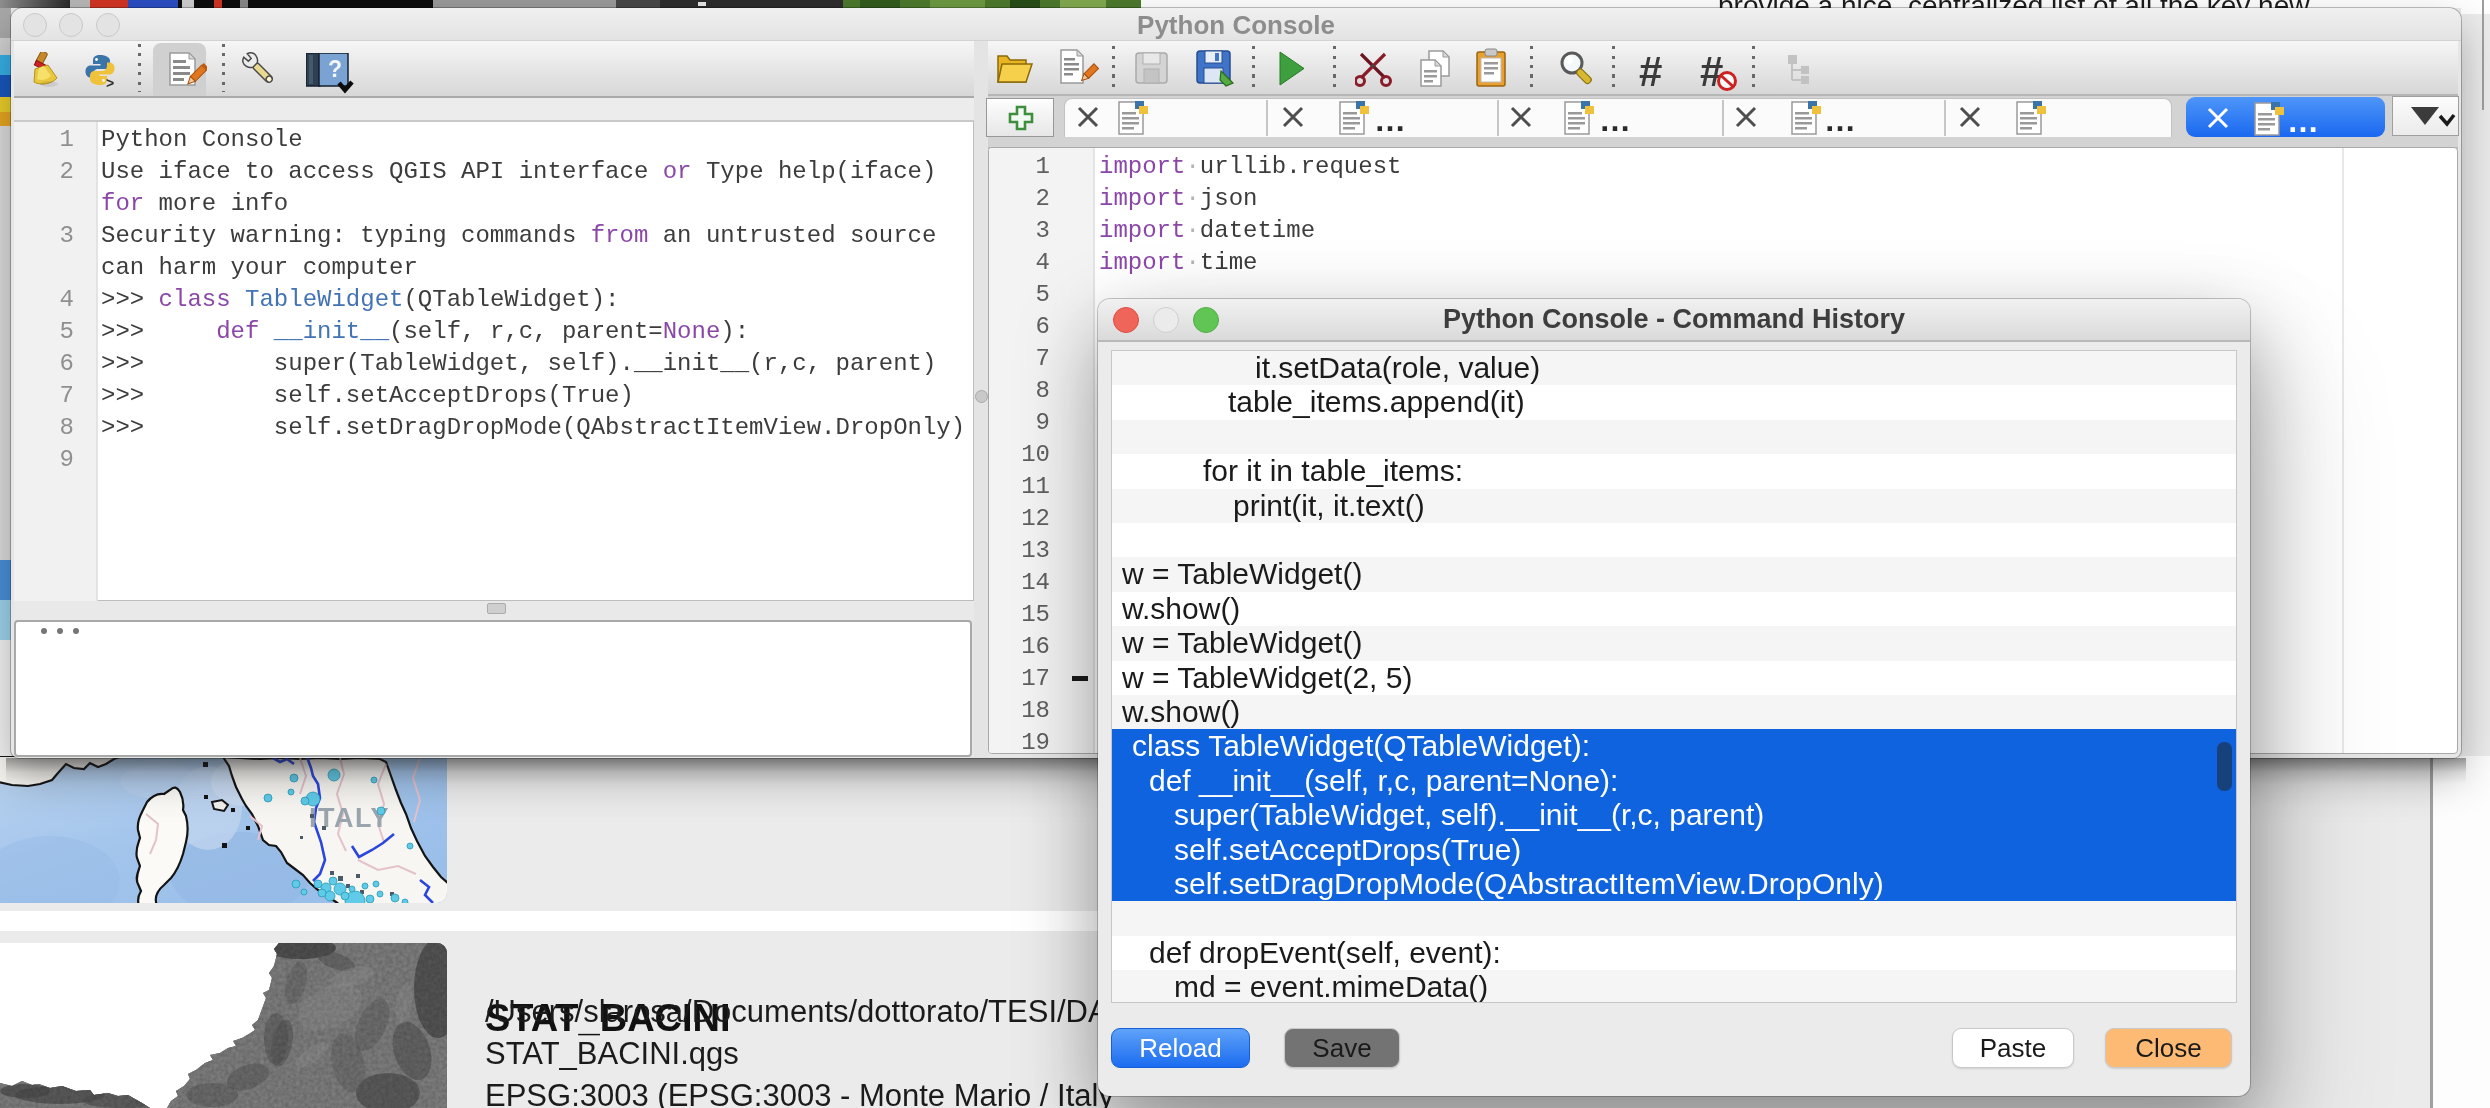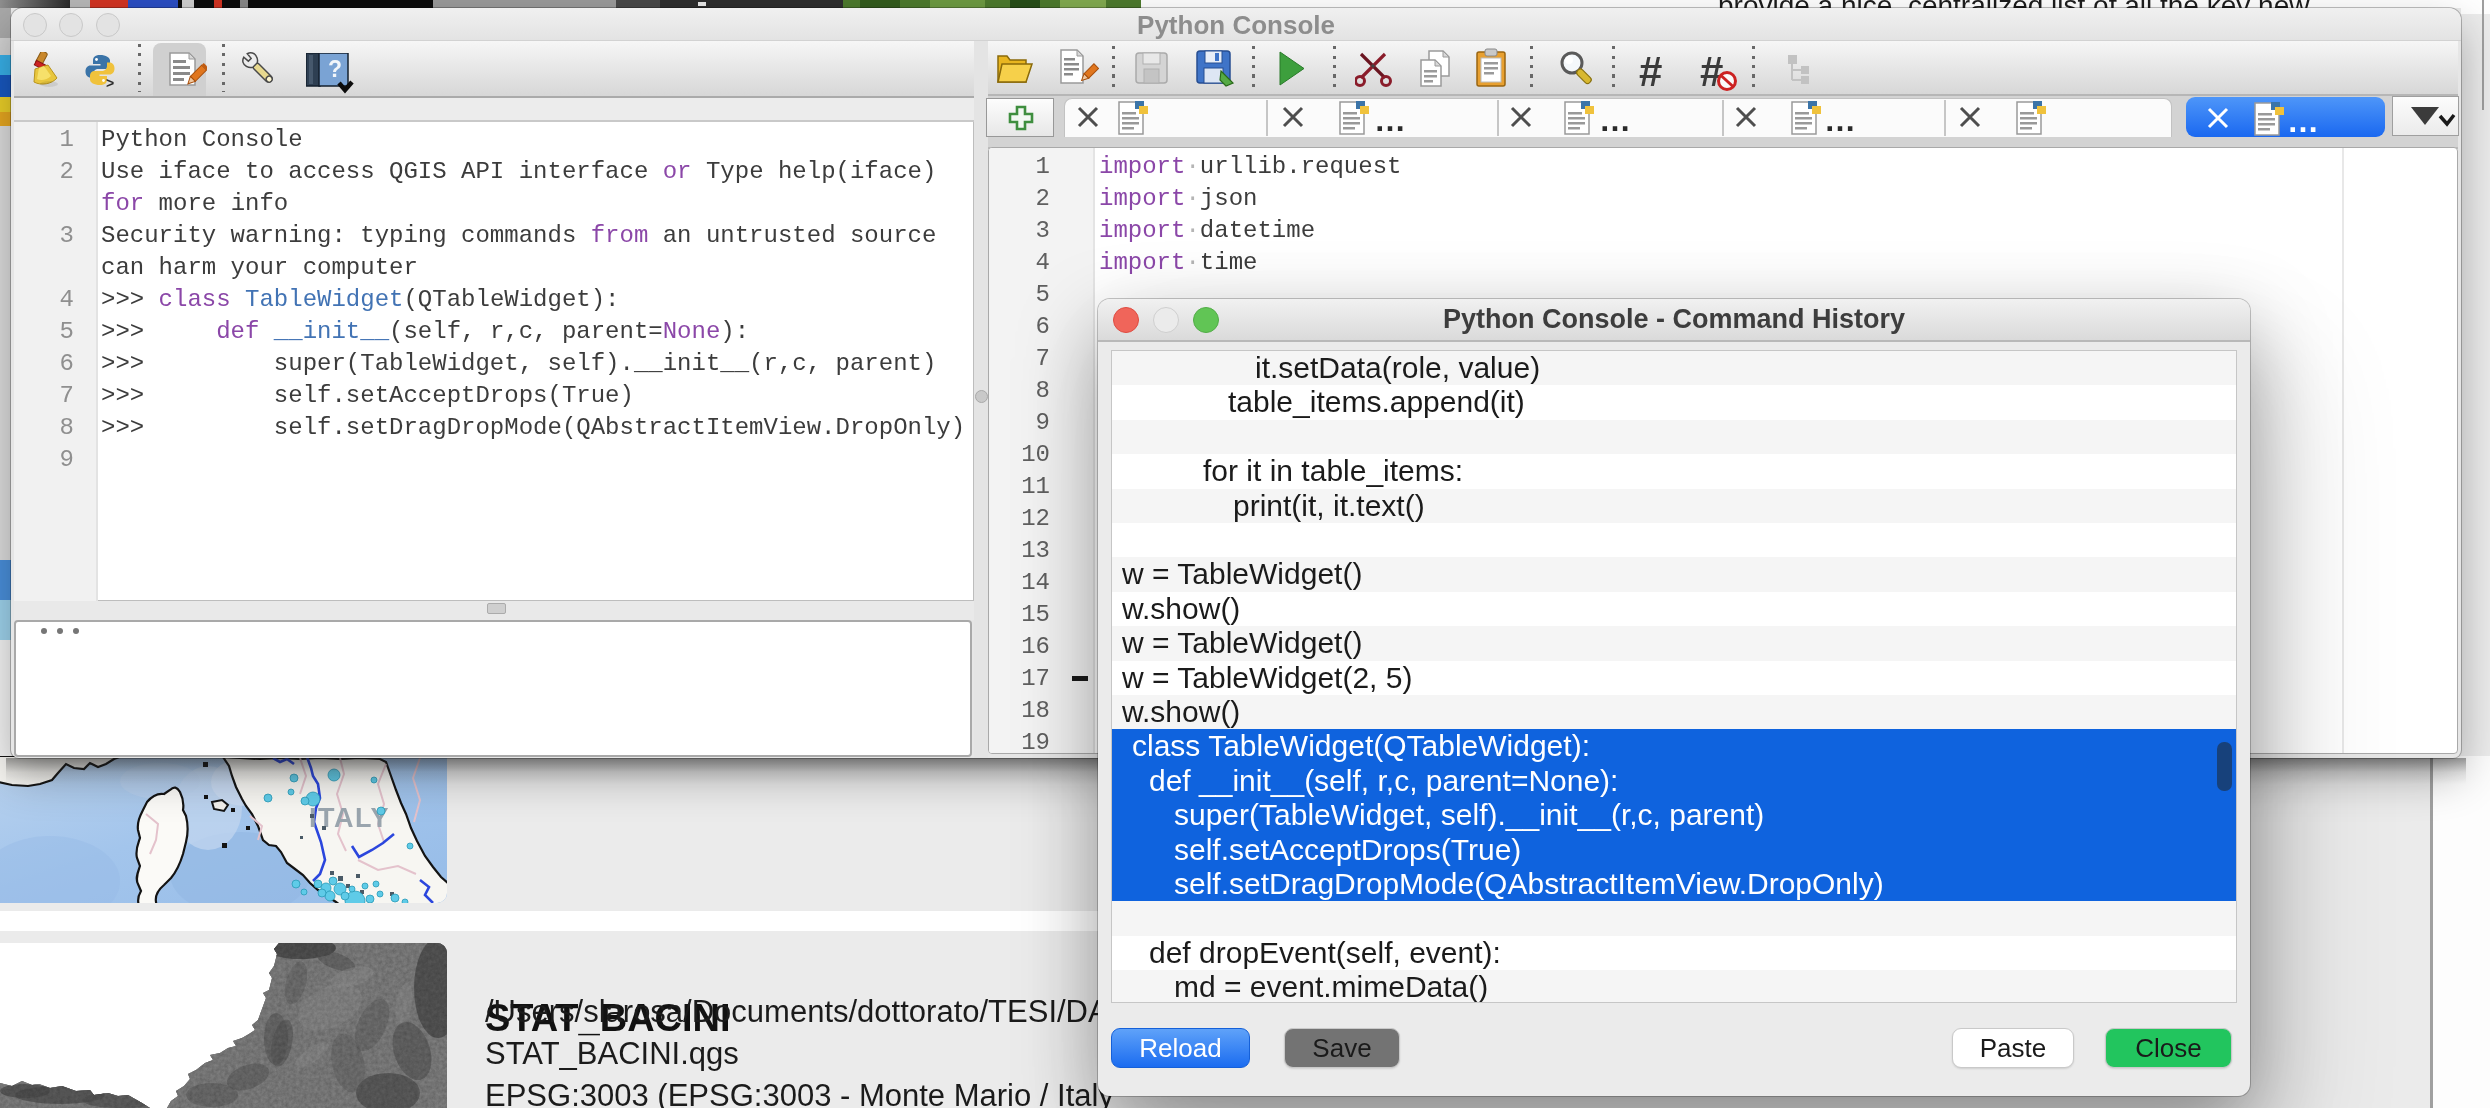--- a/index.html
+++ b/index.html
@@ -534,16 +534,16 @@
     <div class="abs uitxt" style="left:62px;top:481.6px;line-height:34.4px;color:#fff;">self.setAcceptDrops(True)</div>
     <div class="abs uitxt" style="left:62px;top:516px;line-height:34.4px;color:#fff;">self.setDragDropMode(QAbstractItemView.DropOnly)</div>
     <div class="abs uitxt" style="left:37px;top:584.8px;line-height:34.4px;">def dropEvent(self, event):</div>
     <div class="abs uitxt" style="left:62px;top:619.2px;line-height:34.4px;">md = event.mimeData()</div>
     <div class="abs" style="left:1105px;top:391px;width:15px;height:49px;border-radius:7px;background:#17417b;"></div>
   </div>
 
   <div class="abs" style="left:13px;top:729px;width:139px;height:40px;border-radius:9px;background:linear-gradient(#5fa2f9,#1b6cf0);border:1px solid #1560d8;box-sizing:border-box;color:#ffffff;font-size:26px;text-align:center;line-height:38px;">Reload</div>
   <div class="abs" style="left:186px;top:729px;width:116px;height:40px;border-radius:9px;background:#737373;border:1px solid #c9c9c9;box-sizing:border-box;box-shadow:0 1px 2px rgba(0,0,0,0.12);color:#1a1a1a;font-size:26px;text-align:center;line-height:38px;">Save</div>
   <div class="abs" style="left:854px;top:729px;width:122px;height:40px;border-radius:9px;background:#ffffff;border:1px solid #c9c9c9;box-sizing:border-box;box-shadow:0 1px 2px rgba(0,0,0,0.12);color:#1a1a1a;font-size:26px;text-align:center;line-height:38px;">Paste</div>
-  <div class="abs" style="left:1007px;top:729px;width:127px;height:40px;border-radius:9px;background:#22c55e;border:1px solid #c9c9c9;box-sizing:border-box;box-shadow:0 1px 2px rgba(0,0,0,0.12);color:#1a1a1a;font-size:26px;text-align:center;line-height:38px;">Close</div>
+  <div class="abs" style="left:1007px;top:729px;width:127px;height:40px;border-radius:9px;background:#fdba74;border:1px solid #c9c9c9;box-sizing:border-box;box-shadow:0 1px 2px rgba(0,0,0,0.12);color:#1a1a1a;font-size:26px;text-align:center;line-height:38px;">Close</div>
 </div>
 
 </div>
 
 </body></html>

